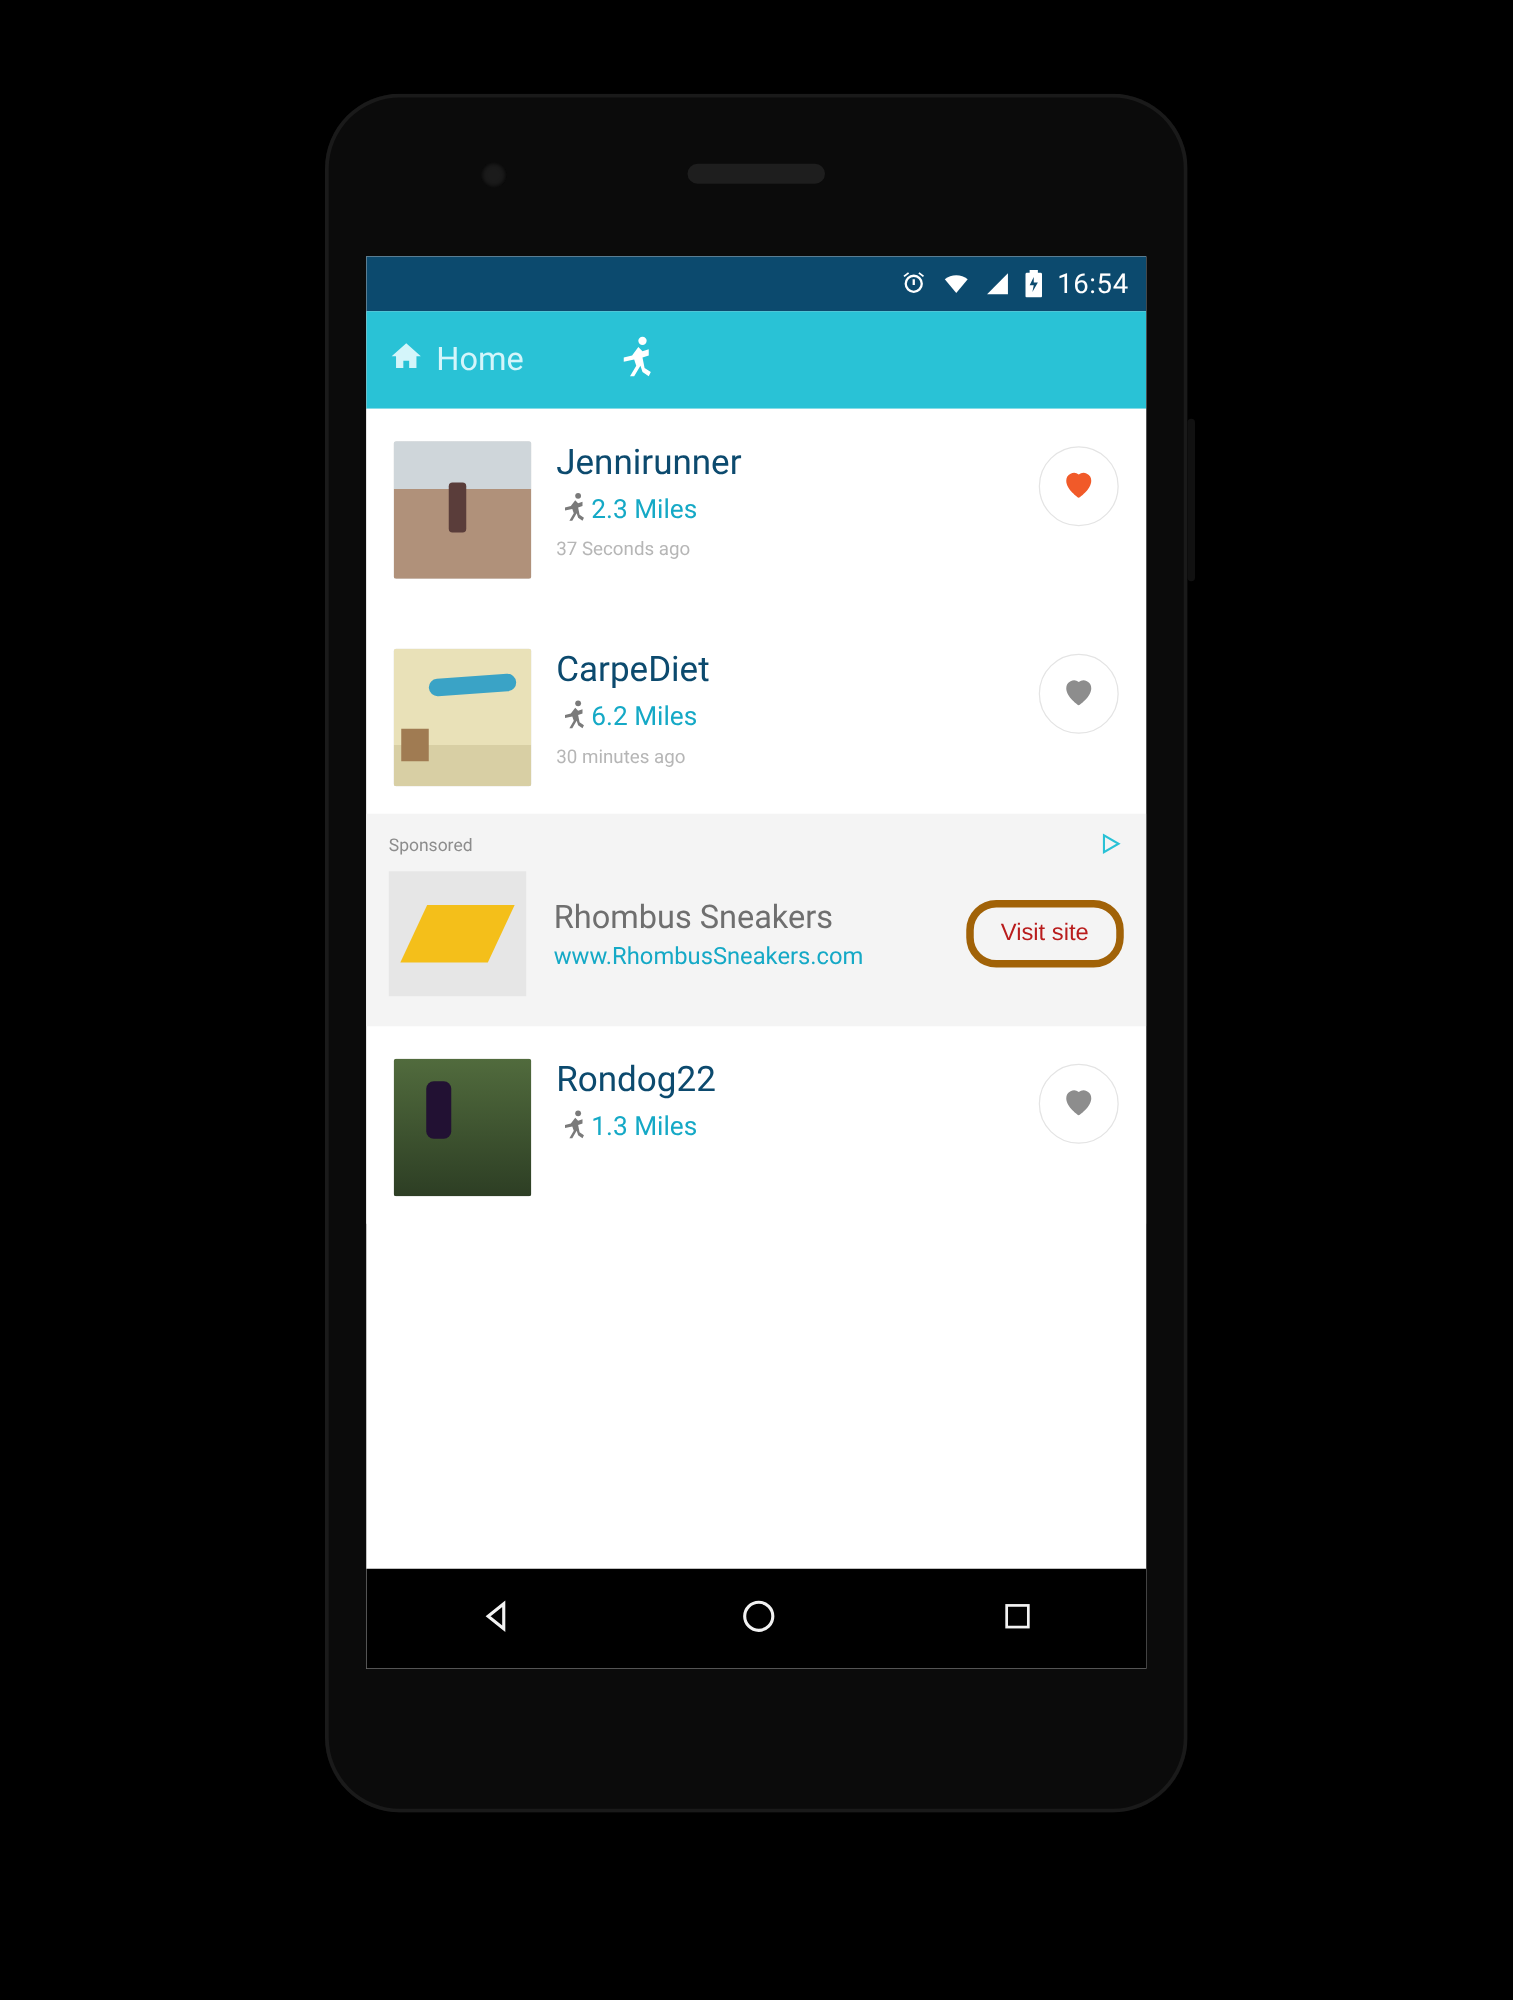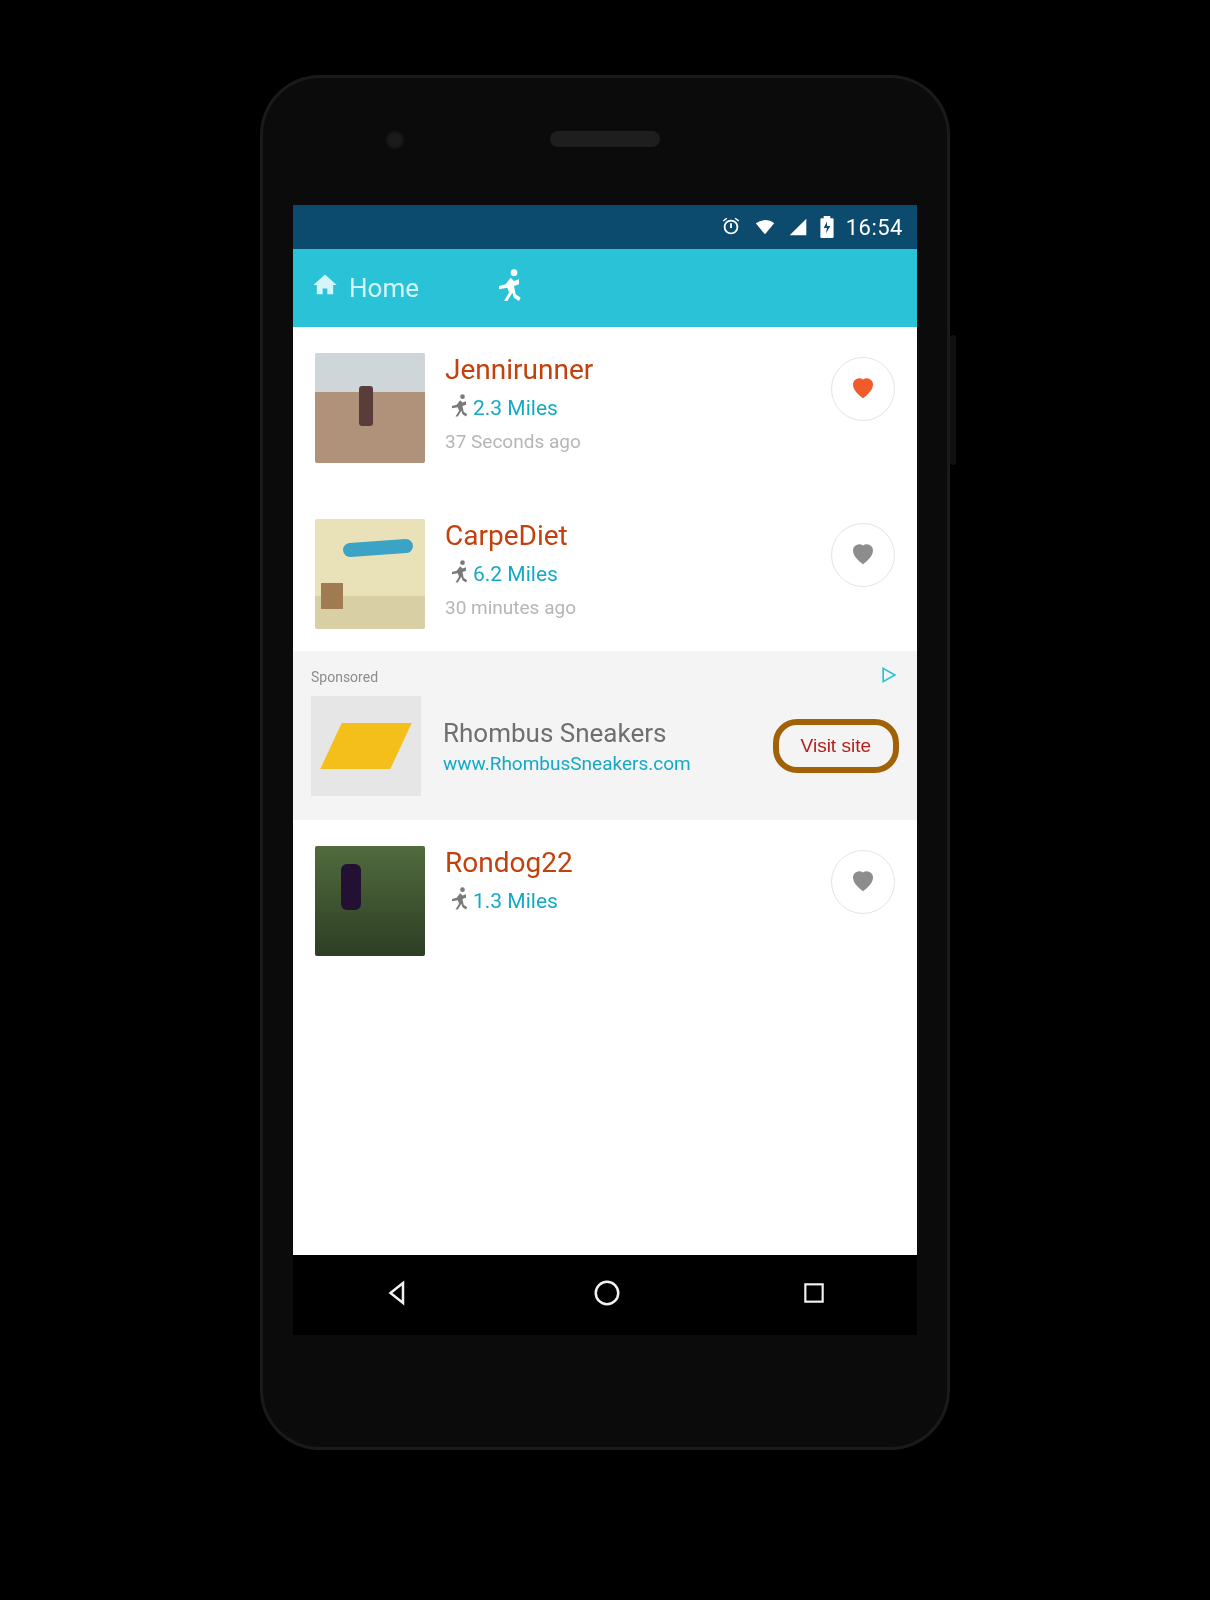--- a/index.html
+++ b/index.html
@@ -52,24 +52,24 @@
   .feed { background:#fff; }
   .item {
     display:flex; align-items:flex-start; gap:20px; padding:26px 22px 22px 22px;
   }
   .item + .item { padding-top:34px; }
   .avatar {
     width:110px; height:110px; background:#ddd; flex:0 0 auto; border-radius:2px; overflow:hidden;
     display:flex; align-items:center; justify-content:center;
   }
   .meta { flex:1; min-width:0; }
-  .username { font-size:28px; color:#c2410c; margin-bottom:6px; }
+  .username { font-size:28px; color:#0c4a6e; margin-bottom:6px; }
   .distline { display:flex; align-items:center; margin-bottom:6px; }
   .distline .miles { color:#15a9c6; font-size:21px; }
-  .time { color:#b6b6b6; font-size:19px; }
+  .time { color:#b6b6b6; font-size:15px; }
   .likebtn {
     width:64px; height:64px; border-radius:50%; border:1px solid #e4e4e4; background:#fff;
     display:flex; align-items:center; justify-content:center; flex:0 0 auto; margin-top:4px;
   }
 
   
   .sponsored {
     background:#f4f4f4; padding:14px 18px 24px 18px;
   }
   .sponsored .toprow { display:flex; align-items:center; justify-content:space-between; color:#8c8c8c; font-size:14px; margin-bottom:8px;}

